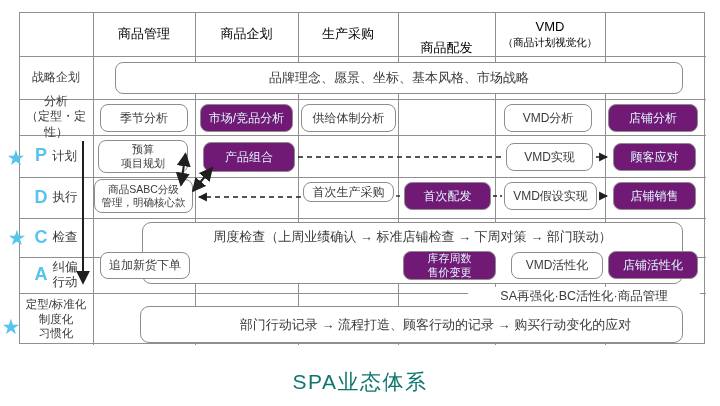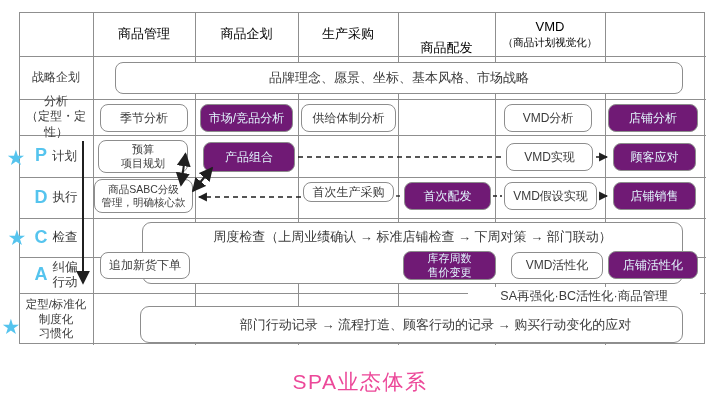--- a/index.html
+++ b/index.html
@@ -24,21 +24,21 @@
 
   .bigbox{position:absolute;border:1.4px solid #8d8d8d;border-radius:9px;background:#fff;z-index:2;box-sizing:border-box;display:flex;align-items:center;justify-content:center;font-size:13px;color:#3b3b3b;padding-left:48px;}
   .bigtext{position:absolute;z-index:3;font-size:13px;text-align:center;color:#3b3b3b;}
 
   .note{position:absolute;z-index:3;font-size:12.5px;background:#fff;text-align:center;color:#3b3b3b;padding:1px 2px;}
 
   .star{position:absolute;color:#55c4ee;font-size:21px;z-index:4;transform:translate(-50%,-50%);line-height:1;}
 
   svg.layer{position:absolute;left:0;top:0;z-index:5;pointer-events:none;}
 
-  .title{position:absolute;left:0;top:368px;width:720px;text-align:center;font-size:21px;color:#ec4899;letter-spacing:1.5px;z-index:1;}
+  .title{position:absolute;left:0;top:368px;width:720px;text-align:center;font-size:21px;color:#0f766e;letter-spacing:1.5px;z-index:1;}
 </style>
 </head>
 <body>
 
 <div id="canvas">
 
   <div class="outer"></div>
   <div class="vline" style="left:93px;"></div>
   <div class="vline" style="left:195px;"></div>
   <div class="vline" style="left:298px;"></div>

